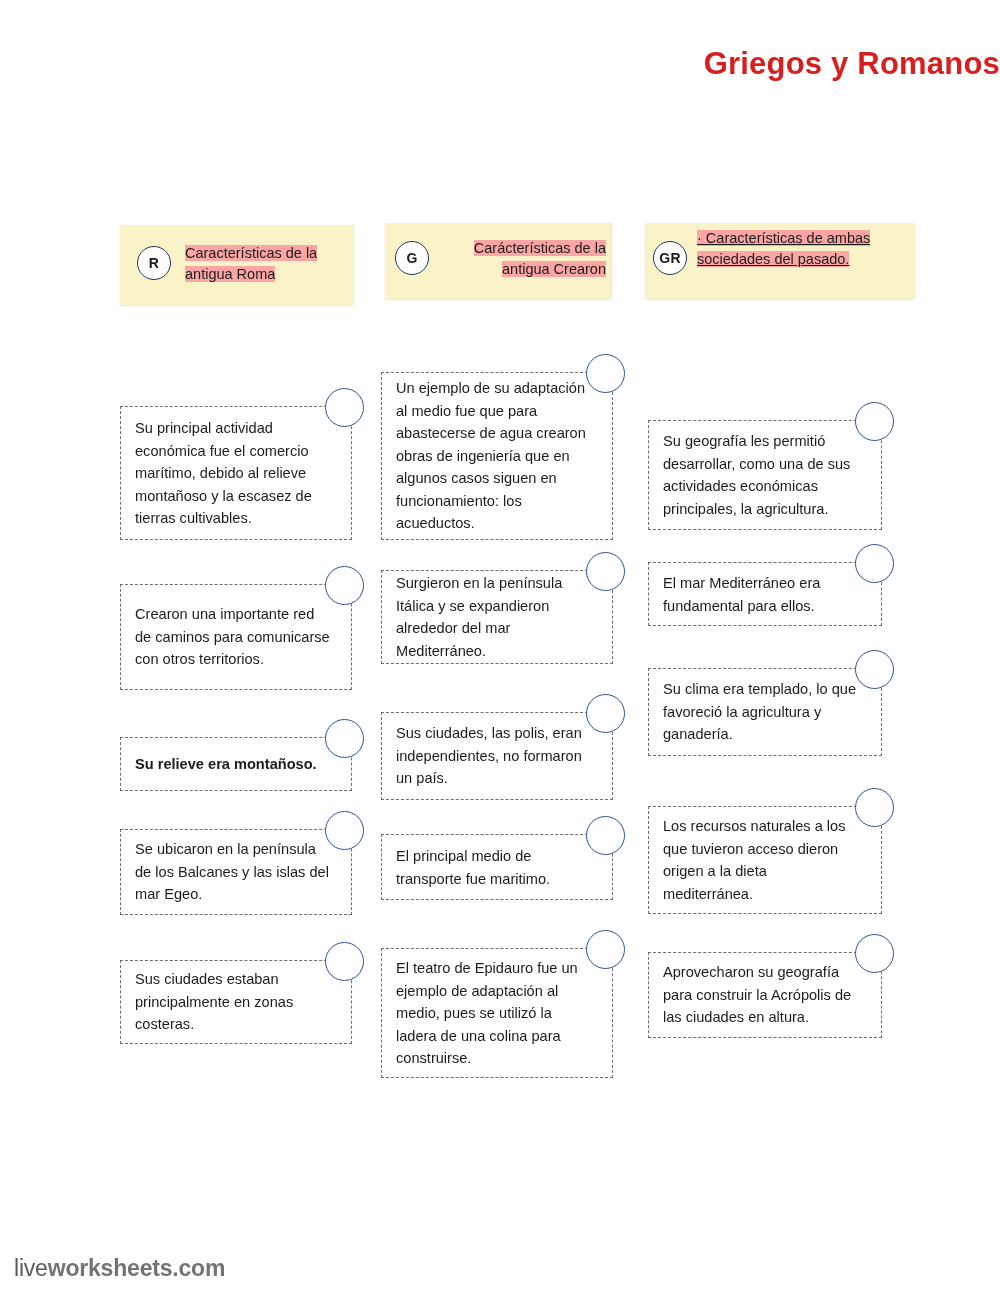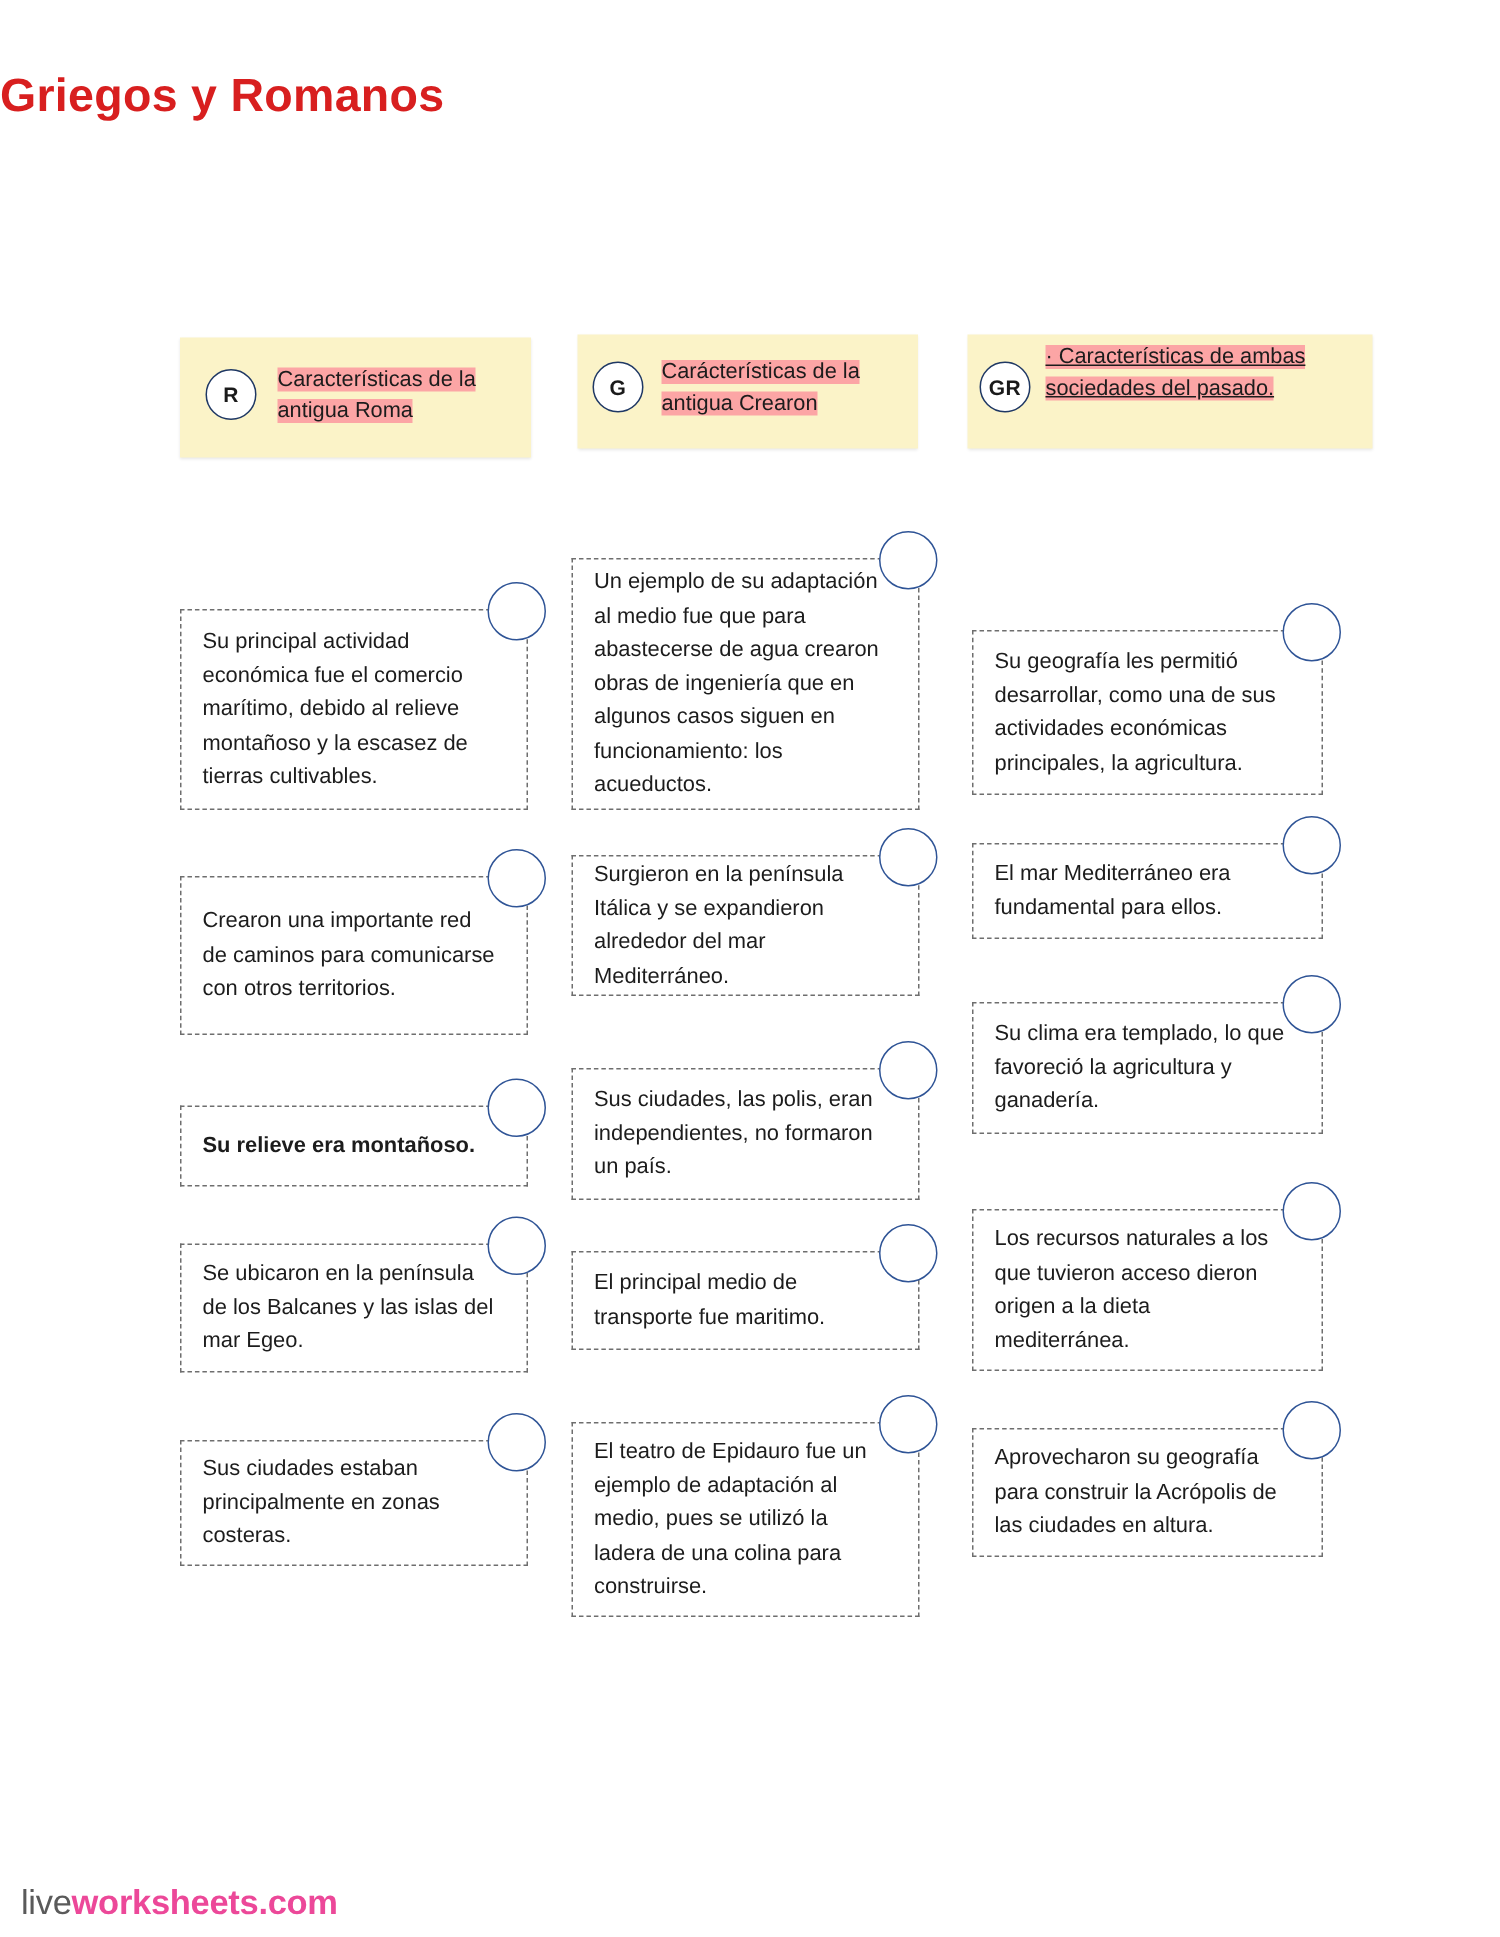--- a/index.html
+++ b/index.html
@@ -22,21 +22,21 @@
     width: 1000px;
     height: 1291px;
   }
 
   
   .title {
     position: absolute;
     left: 0;
     top: 46px;
     width: 1000px;
-    text-align: left;
+    text-align: right;
     font-size: 31px;
     font-weight: bold;
     color: #d81f1f;
     letter-spacing: 0.2px;
   }
 
   
   .legend {
     position: absolute;
     background: #fbf3c8;
@@ -112,21 +112,21 @@
   .watermark {
     position: absolute;
     left: 14px;
     top: 1255px;
     font-size: 23px;
     color: #3b3b3b;
     letter-spacing: -0.2px;
     white-space: nowrap;
   }
   .watermark .light { font-weight: 300; color: #5a5a5a; }
-  .watermark .bold  { font-weight: bold;  color: #ec4899; }
+  .watermark .bold  { font-weight: bold;  color: #737373; }
 </style>
 </head>
 <body>
 
 <div id="sheet">
 
   <div class="title">Griegos y Romanos</div>
 
   <div class="legend" style="left:120px; top:225px; width:234px; height:80px;">
     <div class="legend-circle" style="left:17px; top:21px;">
@@ -135,21 +135,21 @@
     <div class="legend-text" style="left:65px; top:18px; width:160px;">
       <span class="hl">Características de la</span><br>
       <span class="hl">antigua Roma</span>
     </div>
   </div>
 
   <div class="legend" style="left:385px; top:223px; width:227px; height:76px;">
     <div class="legend-circle" style="left:10px; top:18px;">
       <span>G</span>
     </div>
-    <div class="legend-text" style="left:56px; top:15px; width:165px;">
+    <div class="legend-text" style="left:56px; top:15px; width:165px;text-align:right;">
       <span class="hl">Carácterísticas de la</span><br>
       <span class="hl">antigua Crearon</span>
     </div>
   </div>
 
   <div class="legend" style="left:645px; top:223px; width:270px; height:76px;">
     <div class="legend-circle" style="left:8px; top:18px;">
       <span>GR</span>
     </div>
     <div class="legend-text" style="left:52px; top:5px; width:205px;text-decoration:underline;">

